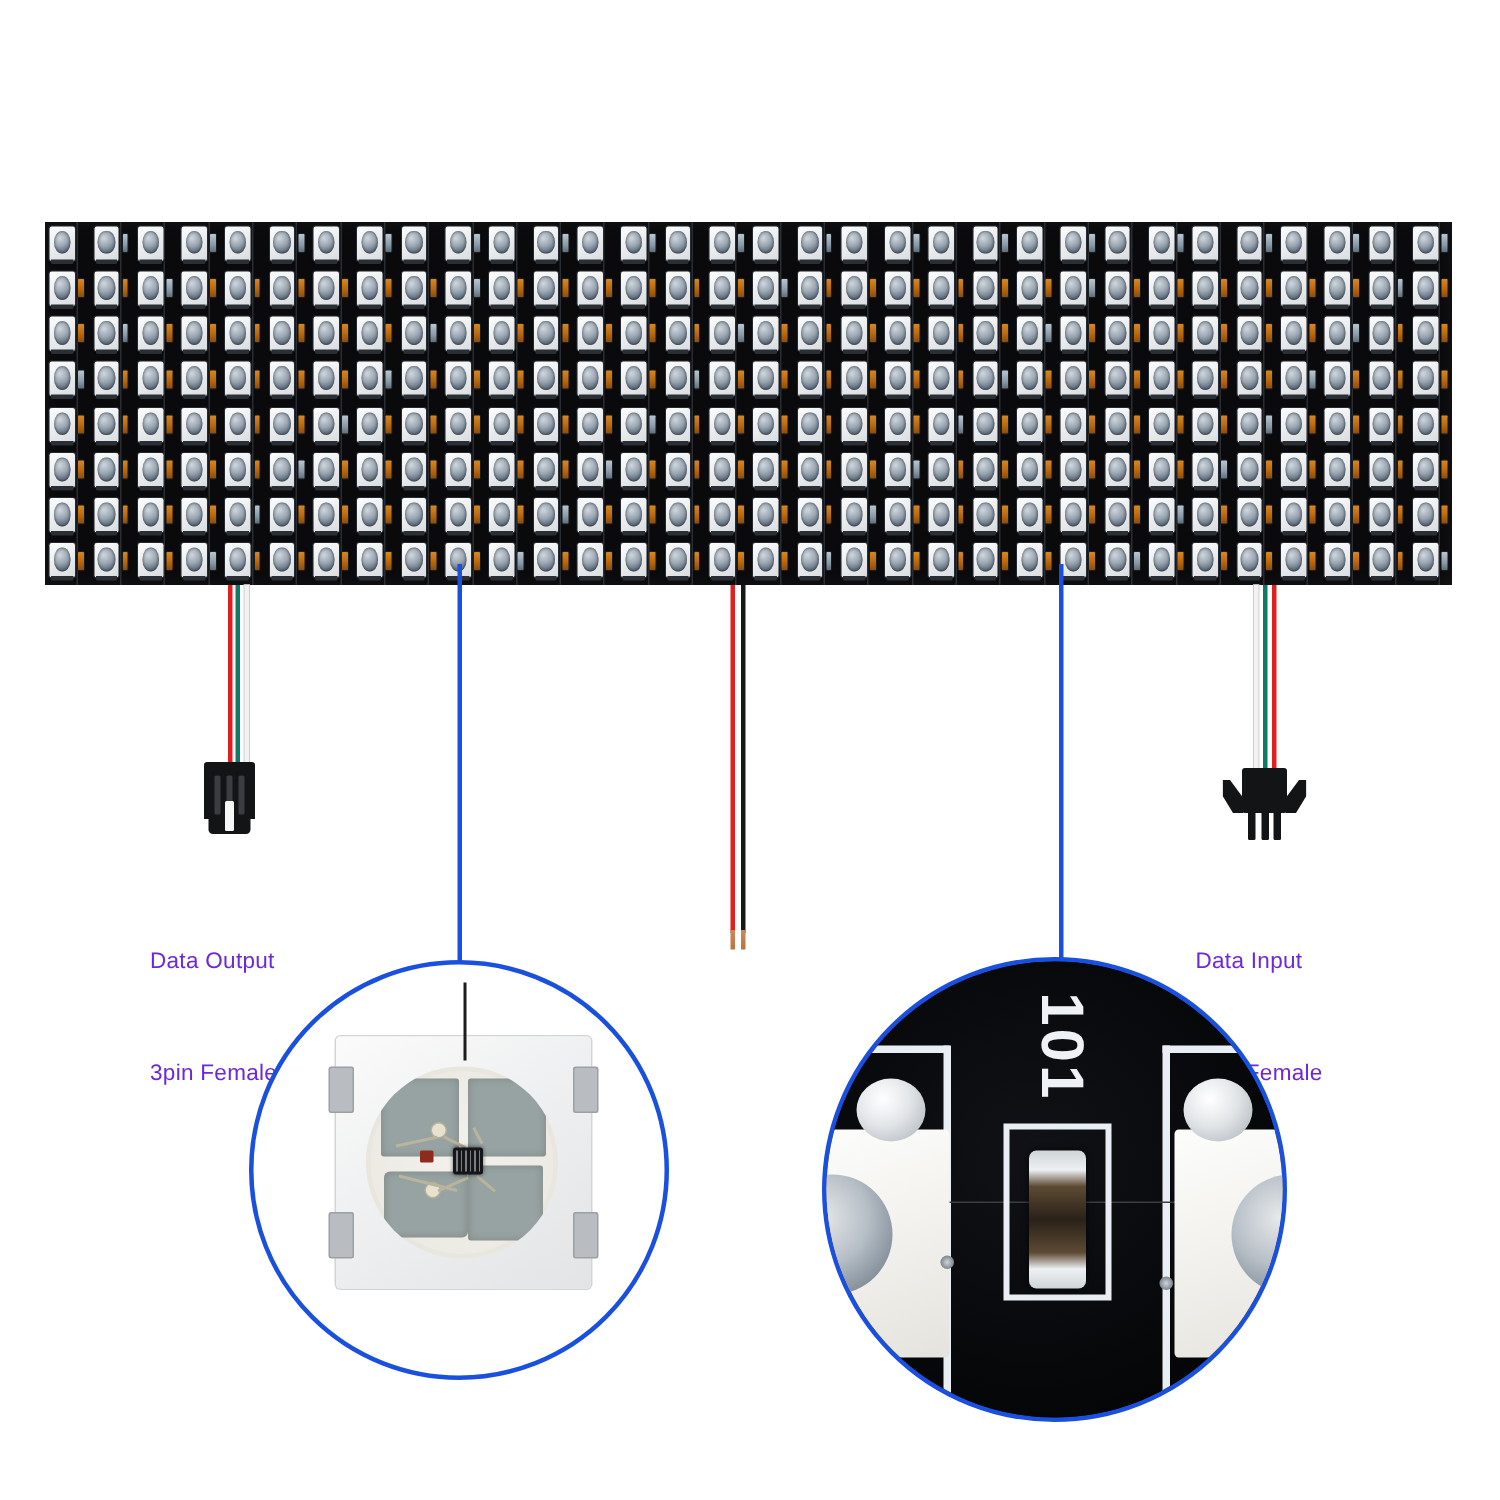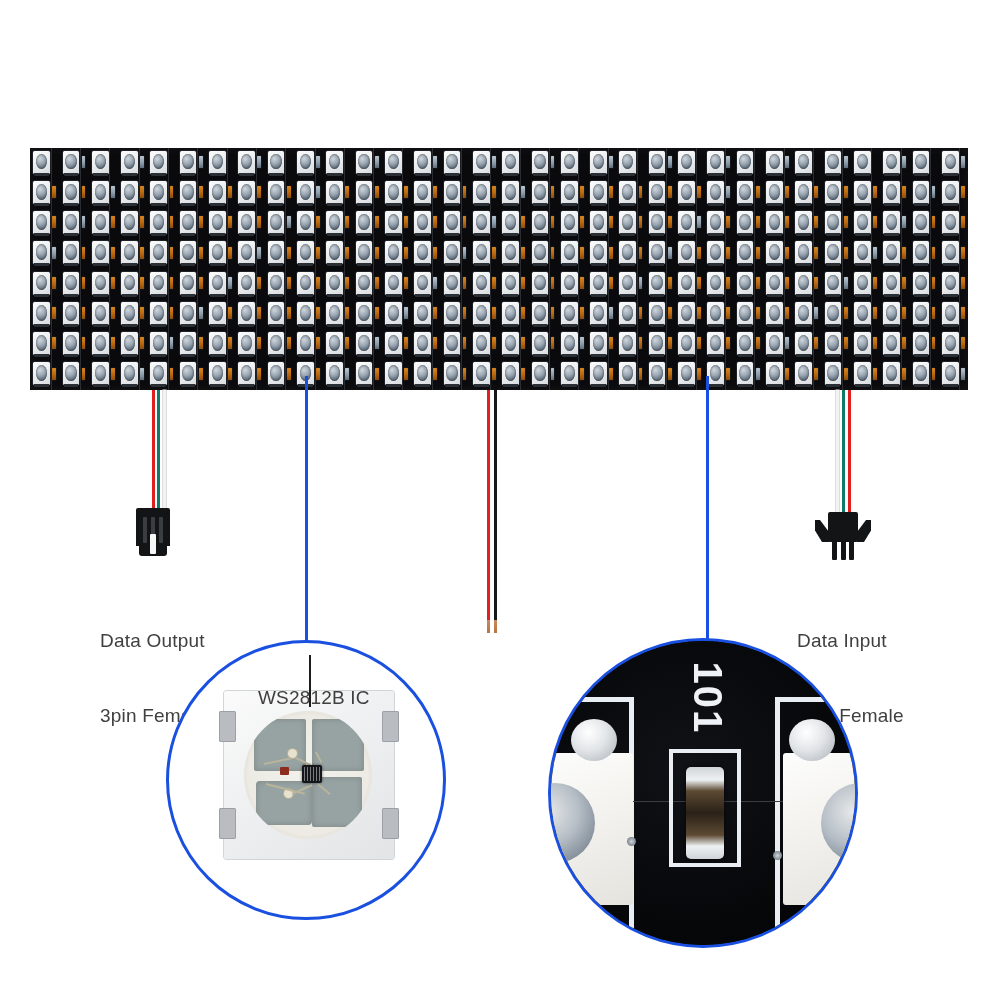--- a/index.html
+++ b/index.html
@@ -205,22 +205,22 @@
   
   .leader {
     position: absolute;
     width: 3px;
     background: #1a50e0;
   }
 
   
   .label {
     position: absolute;
-    color: #404040;
-    font-size: 19px;
+    color: #6d28d9;
+    font-size: 15px;
     line-height: 25px;
     white-space: pre;
     letter-spacing: 0.2px;
   }
 
   
   .magnifier {
     position: absolute;
     border-radius: 50%;
     border: 3px solid #1a50e0;
@@ -1726,23 +1726,20 @@
         <div class="bond" style="left:72px; top:40px; width:12px; transform:rotate(62deg);"></div>
         <div class="bond" style="left:74px; top:72px; width:16px; transform:rotate(40deg);"></div>
 
         <div class="ic">
           <div class="hatch"></div>
         </div>
       </div>
     </div>
     <div class="pointer" style="left:140px; top:12px; height:52px;"></div>
   </div>
-  <div class="label" style="left:236px; top:660px;">
-    <span>WS2812B IC</span>
-  </div>
 
   <div class="magnifier" id="mag-right">
     <div id="pcb">
 
       <div class="silkline" style="left:78px; top:56px; width:5px; height:258px;"></div>
       <div class="silkline" style="left:14px; top:56px; width:68px; height:5px;"></div>
 
       <div class="silkline" style="left:224px; top:56px; width:5px; height:258px;"></div>
       <div class="silkline" style="left:224px; top:56px; width:70px; height:5px;"></div>
 

